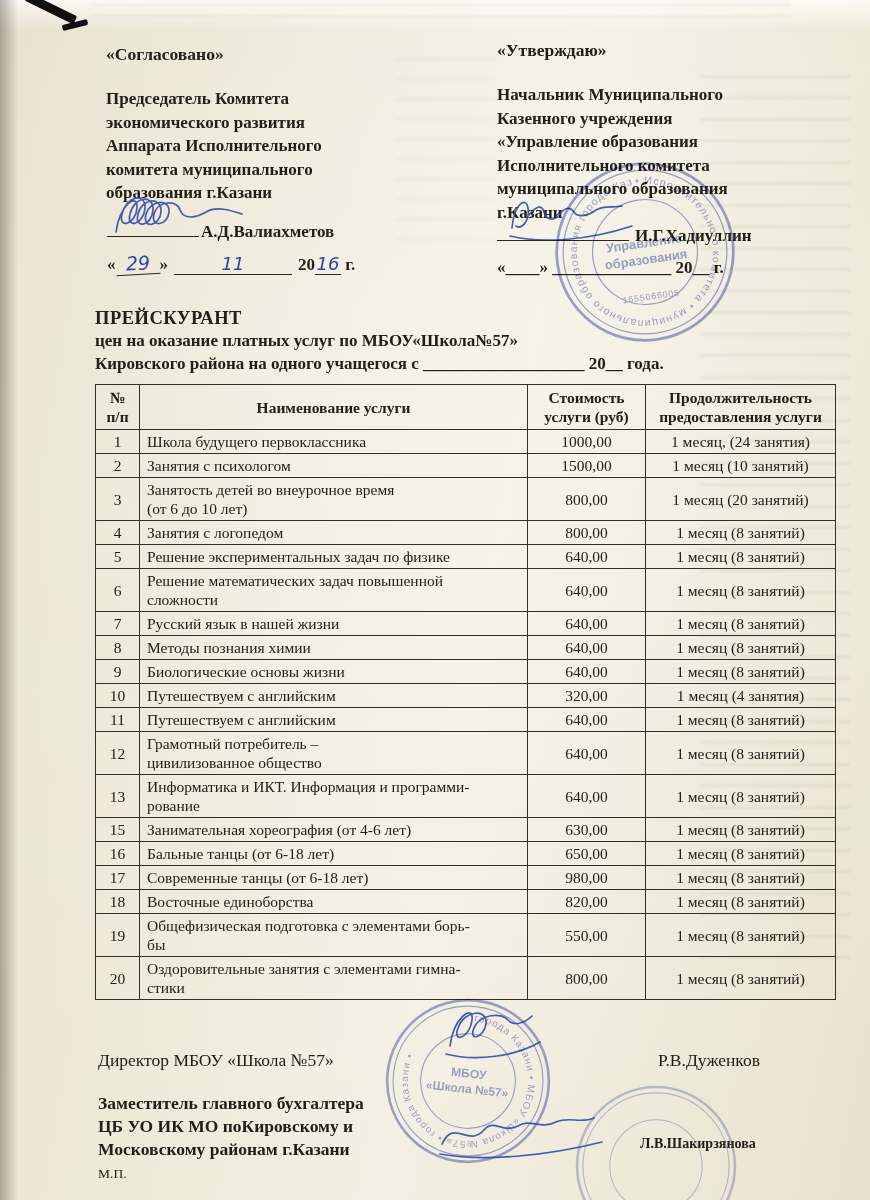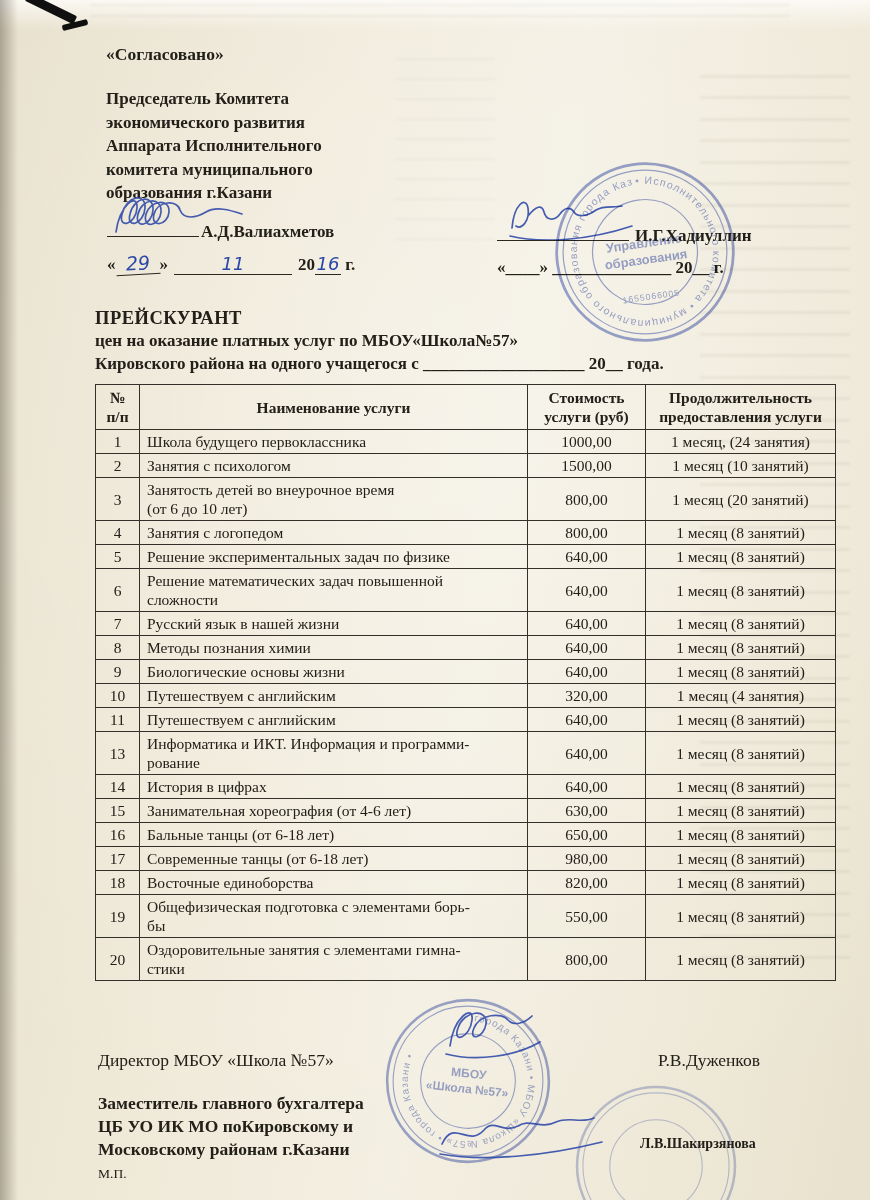--- a/index.html
+++ b/index.html
@@ -104,20 +104,29 @@
   <svg class="sig sig-left" viewBox="0 0 140 64" xmlns="http://www.w3.org/2000/svg">
     <path d="M6,48 C10,20 28,8 27,24 C26,40 8,46 12,30 C16,12 36,8 35,24 C34,40 16,46 20,30 C24,12 44,10 43,26 C42,42 24,46 28,30 C32,14 52,12 51,28 C50,42 32,46 36,30 C40,16 60,14 59,28 C58,42 40,44 44,30 C48,16 68,16 70,26 C74,36 86,34 96,28 C106,22 120,26 132,30"></path>
   </svg>
   <div class="sign-row sr-left">
     <span class="blank"></span><span>А.Д.Валиахметов</span>
   </div>
   <div class="date-row dr-left">
     <span>«</span><span class="hand u-day">29</span><span>»</span><span class="hand u-month">11</span><span>20</span><span class="hand u-year">16</span> <span>г.</span>
   </div>
 
+  <div class="approval ap-right">
+    <div class="ap-label">«Утверждаю»</div>
+    <div class="ap-title">Начальник Муниципального
+Казенного учреждения
+«Управление образования
+Исполнительного комитета
+муниципального образования
+г.Казани</div>
+  </div>
   <svg class="sig sig-right" viewBox="0 0 148 56" xmlns="http://www.w3.org/2000/svg">
     <path d="M14,36 C16,12 28,4 30,16 C32,28 24,38 18,34 M30,24 C38,14 44,12 46,20 C48,28 56,30 62,22 C66,16 72,14 76,20 C80,26 90,24 98,18 C106,13 116,16 124,14 M12,44 C44,52 92,48 134,34"></path>
   </svg>
   <div class="sign-row sr-right">
     <span class="blank"></span><span>И.Г.Хадиуллин</span>
   </div>
   <div class="date-row dr-right">«____» ______________ 20__  г.</div>
 
   <svg class="stamp stamp-top" viewBox="0 0 200 200" xmlns="http://www.w3.org/2000/svg">
     <defs>
@@ -219,29 +228,30 @@
           <td>320,00</td>
           <td>1 месяц (4 занятия)</td>
         </tr>
         <tr>
           <td>11</td>
           <td>Путешествуем с английским</td>
           <td>640,00</td>
           <td>1 месяц (8 занятий)</td>
         </tr>
         <tr>
+          <td>12</td>
+          <td>Грамотный потребитель –
+цивилизованное общество</td>
+          <td>640,00</td>
+          <td>1 месяц (8 занятий)</td>
+        </tr>
+        <tr>
           <td>13</td>
           <td>Информатика и ИКТ. Информация и программи-
 рование</td>
-          <td>640,00</td>
-          <td>1 месяц (8 занятий)</td>
-        </tr>
-        <tr>
-          <td>14</td>
-          <td>История в цифрах</td>
           <td>640,00</td>
           <td>1 месяц (8 занятий)</td>
         </tr>
         <tr>
           <td>15</td>
           <td>Занимательная хореография (от 4-6 лет)</td>
           <td>630,00</td>
           <td>1 месяц (8 занятий)</td>
         </tr>
         <tr>

